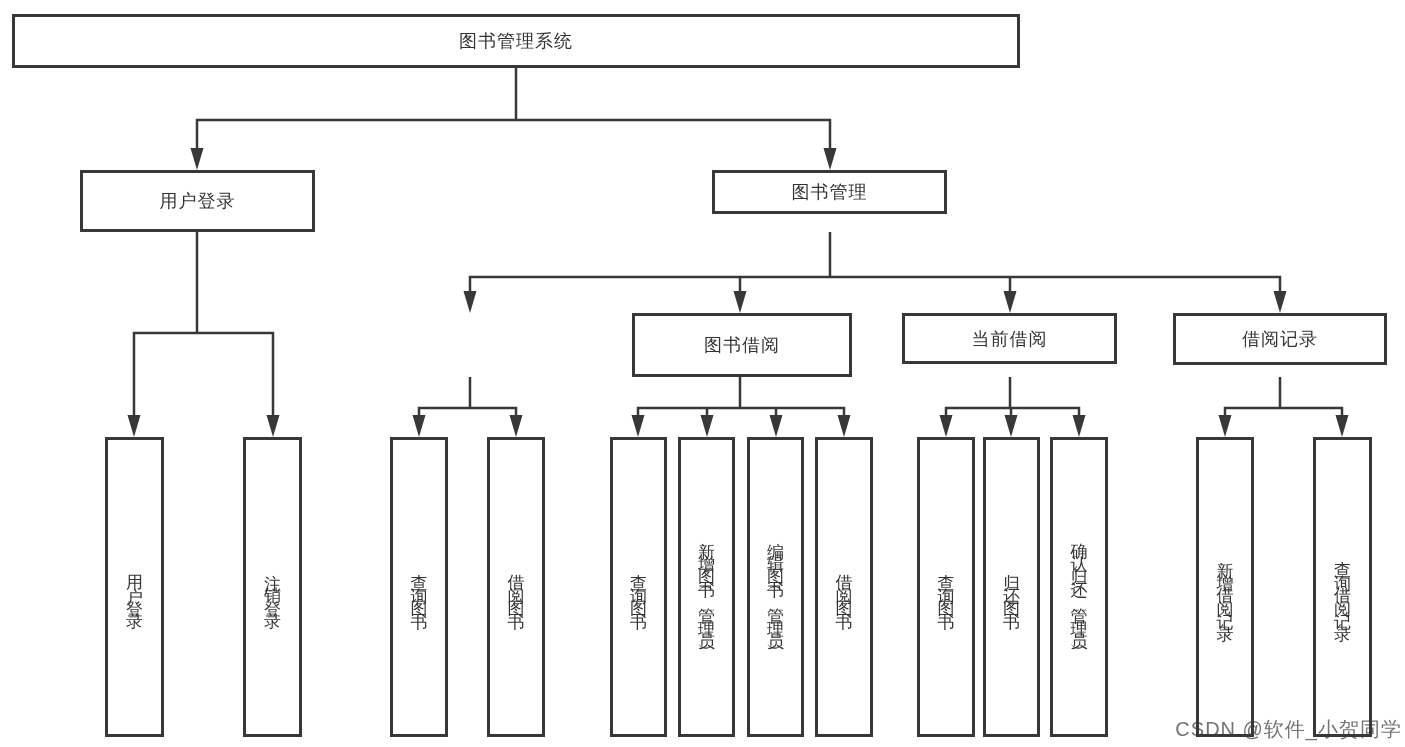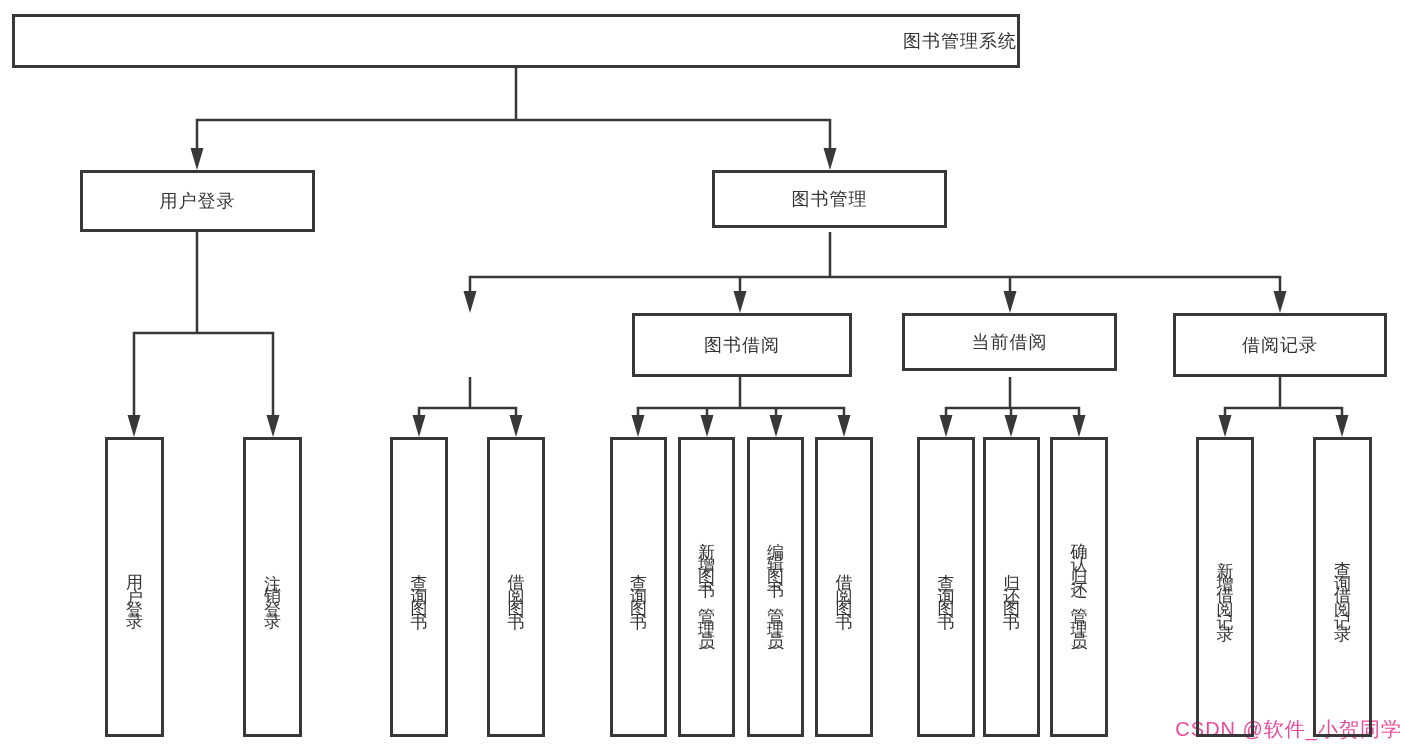--- a/index.html
+++ b/index.html
@@ -43,21 +43,21 @@
     font-size: 17px;
     letter-spacing: 13px;
     line-height: 1;
     white-space: nowrap;
   }
   .watermark {
     position: absolute;
     right: 3px;
     bottom: 4px;
     z-index: 0;
-    color: #ec4899;
+    color: #737373;
     font-size: 20px;
     letter-spacing: 1px;
     white-space: nowrap;
   }
 </style>
 </head>
 <body>
 
 <div class="stage">
 
@@ -96,38 +96,38 @@
       <polygon points="769.5,415 782.5,415 776,437"></polygon>
       <polygon points="837.5,415 850.5,415 844,437"></polygon>
       <polygon points="939.5,415 952.5,415 946,437"></polygon>
       <polygon points="1004.5,415 1017.5,415 1011,437"></polygon>
       <polygon points="1072.5,415 1085.5,415 1079,437"></polygon>
       <polygon points="1218.5,415 1231.5,415 1225,437"></polygon>
       <polygon points="1335.5,415 1348.5,415 1342,437"></polygon>
     </g>
   </svg>
 
-  <div class="node" style="left:12px; top:14px; width:1008px; height:54px;justify-content:flex-end;">
+  <div class="node" style="left:12px; top:14px; width:1008px; height:54px;">
     <span class="lbl">图书管理系统</span>
   </div>
 
   <div class="node" style="left:80px; top:170px; width:235px; height:62px;">
     <span class="lbl">用户登录</span>
   </div>
-  <div class="node" style="left:712px; top:170px; width:235px; height:58px;">
+  <div class="node" style="left:712px; top:170px; width:235px; height:44px;">
     <span class="lbl">图书管理</span>
   </div>
 
   <div class="node" style="left:632px; top:313px; width:220px; height:64px;">
     <span class="lbl">图书借阅</span>
   </div>
-  <div class="node" style="left:902px; top:313px; width:215px; height:58px;">
+  <div class="node" style="left:902px; top:313px; width:215px; height:51px;">
     <span class="lbl">当前借阅</span>
   </div>
-  <div class="node" style="left:1173px; top:313px; width:214px; height:64px;">
+  <div class="node" style="left:1173px; top:313px; width:214px; height:52px;">
     <span class="lbl">借阅记录</span>
   </div>
 
   <div class="leaf" style="left:105px; top:437px; width:59px; height:300px;">
     <span class="lbl">用户登录</span>
   </div>
   <div class="leaf" style="left:243px; top:437px; width:59px; height:300px;">
     <span class="lbl">注销登录</span>
   </div>
 

